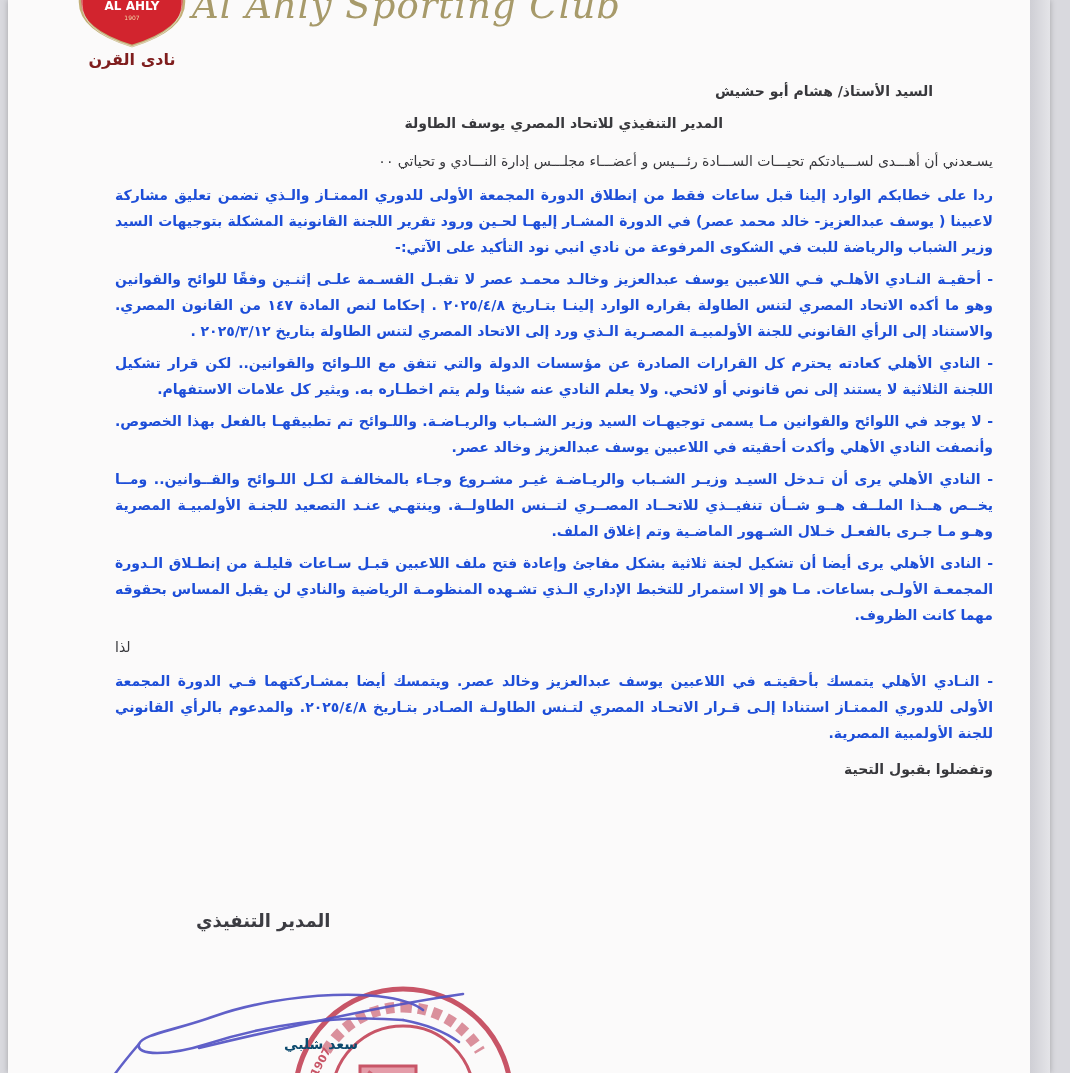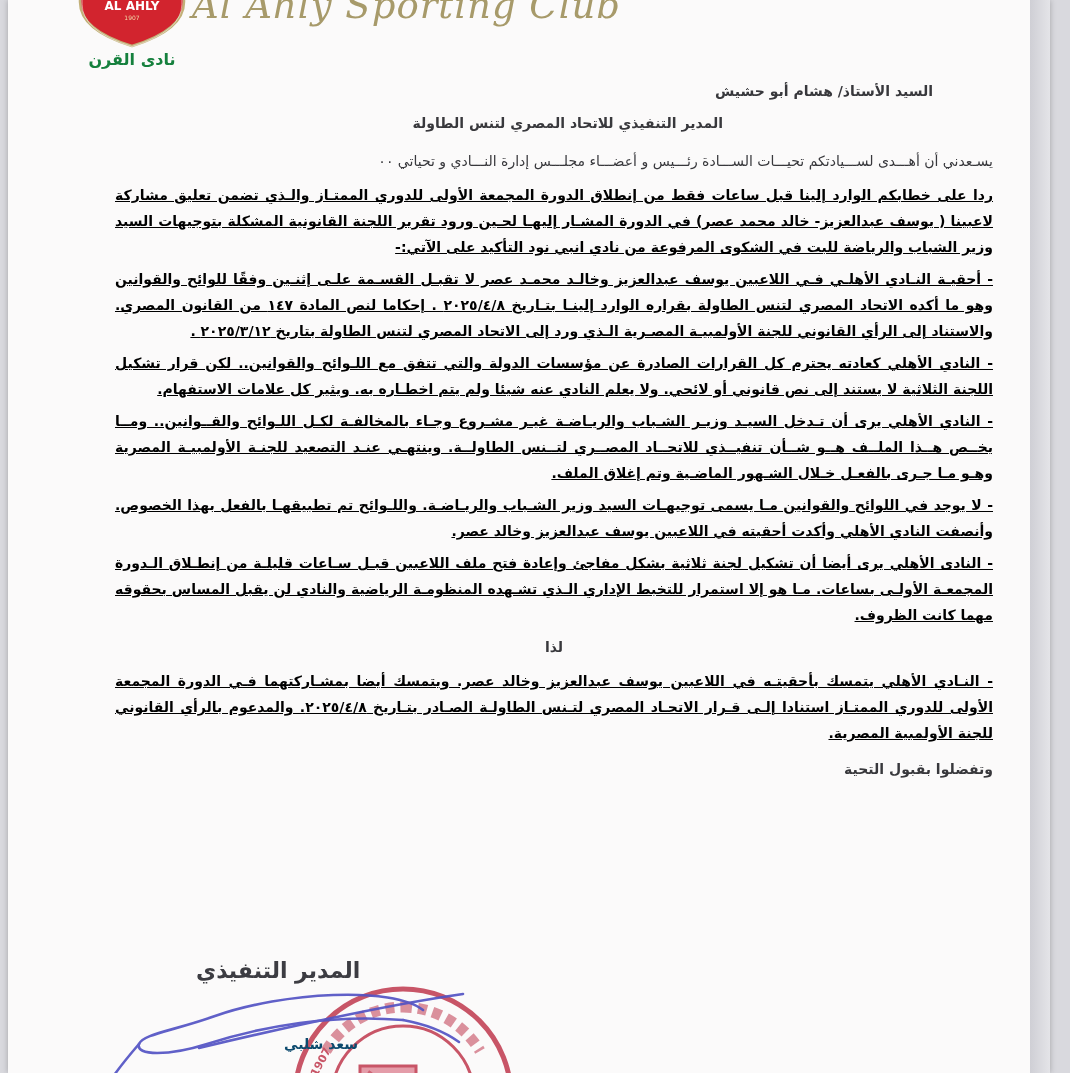--- a/index.html
+++ b/index.html
@@ -7,40 +7,40 @@
   .paper{
     position:absolute;left:8px;top:0;width:1042px;height:1073px;
     background:#fbfafa;overflow:hidden;
     box-shadow:0 0 6px rgba(0,0,0,.25);
   }
   .edge-right{position:absolute;right:0;top:0;width:20px;height:1073px;
     background:linear-gradient(to right,#cfcfd5,#e4e4e8);}
   
   .crest{position:absolute;left:64px;top:-28px;width:120px;height:76px;}
   .crest-caption{position:absolute;left:58px;top:50px;width:132px;text-align:center;
-    font-family:"DejaVu Sans",sans-serif;font-weight:bold;font-size:16px;color:#15803d;}
+    font-family:"DejaVu Sans",sans-serif;font-weight:bold;font-size:16px;color:#7f1d1d;}
   .club-title{position:absolute;left:184px;top:-16px;margin:0;
     font-family:"DejaVu Serif",serif;font-style:italic;font-weight:normal;
     font-size:37px;color:#a79a6a;letter-spacing:1px;white-space:nowrap;}
   
   .letter{position:absolute;left:0;top:0;width:1042px;padding:78px 57px 0 107px;
     box-sizing:border-box;direction:rtl;
     font-family:"DejaVu Sans",sans-serif;color:#38383c;}
   .letter p{margin:0;line-height:26px;font-size:14px;}
   .recipient1{font-weight:bold;margin-left:35px !important;margin-right:60px !important;}
   .recipient2{font-weight:bold;margin-top:6px !important;margin-right:270px !important;}
   .greeting{margin-top:12px !important;text-align:justify;}
   .opening{margin-top:12px !important;margin-right:115px !important;}
-  .para{margin-top:8px !important;text-align:justify;font-weight:bold;color:#000000;text-decoration:underline;}
+  .para{margin-top:8px !important;text-align:justify;font-weight:bold;color:#1d4ed8;}
   .bullet{margin-top:6px !important;}
-  .therefore{margin-top:6px !important;text-align:center;font-weight:bold;}
+  .therefore{margin-top:6px !important;text-align:left;font-weight:normal;}
   .closing{margin-top:10px !important;text-align:right;font-weight:bold;}
   
-  .sig-title{position:absolute;left:188px;top:958px;font-family:"DejaVu Sans",sans-serif;
-    font-weight:bold;font-size:22px;color:#3c3c42;z-index:4;}
+  .sig-title{position:absolute;left:188px;top:910px;font-family:"DejaVu Sans",sans-serif;
+    font-weight:bold;font-size:18px;color:#3c3c42;z-index:4;}
   .sig-name{position:absolute;left:276px;top:1036px;font-family:"DejaVu Sans",sans-serif;
     font-weight:bold;font-size:14px;color:#0c4a6e;z-index:4;}
   .stamp{position:absolute;left:280px;top:982px;width:230px;height:230px;z-index:2;opacity:.85;}
   .signature{position:absolute;left:95px;top:976px;width:365px;height:110px;z-index:3;}
 </style>
 </head>
 <body>
 
 <div class="scan">
   <div class="paper">
@@ -52,27 +52,27 @@
       <path d="M52,0 C50,8 56,14 63,13 C70,12 73,5 71,0 Z" fill="#46202a"></path>
       <text x="60" y="38" text-anchor="middle" font-family="DejaVu Sans, sans-serif" font-size="12" font-weight="bold" fill="#ffffff">AL AHLY</text>
       <text x="60" y="48" text-anchor="middle" font-family="DejaVu Sans, sans-serif" font-size="6" fill="#f0d9a8">1907</text>
     </svg>
     <div class="crest-caption">نادى القرن</div>
 
     <h1 class="club-title">Al Ahly Sporting Club</h1>
 
     <div class="letter">
       <p class="recipient1">السيد  الأستاذ/ هشام أبو حشيش</p>
-      <p class="recipient2">المدير التنفيذي للاتحاد المصري لتنس الطاولة</p>
+      <p class="recipient2">المدير التنفيذي للاتحاد المصري يوسف الطاولة</p>
       <p class="greeting">يسـعدني أن أهـــدى لســـيادتكم تحيـــات الســـادة رئـــيس و أعضـــاء مجلـــس إدارة النـــادي و تحياتي ٠٠</p>
       <p class="para intro">ردا على خطابكم الوارد إلينا قبل ساعات فقط من إنطلاق الدورة المجمعة الأولى للدوري الممتـاز والـذي تضمن تعليق مشاركة لاعبينا ( يوسف عبدالعزيز- خالد محمد عصر) في الدورة المشـار إليهـا لحـين ورود تقرير اللجنة القانونية المشكلة بتوجيهات السيد وزير الشباب والرياضة للبت في الشكوى المرفوعة من نادي انبي نود التأكيد على الآتي:-</p>
       <p class="para bullet">- أحقيـة النـادي الأهلـي فـي اللاعبين يوسف عبدالعزيز  وخالـد محمـد عصر لا تقبـل القسـمة علـى إثنـين وفقًا للوائح والقوانين  وهو ما أكده الاتحاد المصري لتنس الطاولة بقراره الوارد إلينـا بتـاريخ ٢٠٢٥/٤/٨ . إحكاما لنص المادة ١٤٧ من القانون المصري. والاستناد إلى الرأي القانوني للجنة الأولمبيـة المصـرية الـذي ورد إلى الاتحاد المصري لتنس الطاولة بتاريخ ٢٠٢٥/٣/١٢ .</p>
       <p class="para bullet">- النادي الأهلي كعادته يحترم كل القرارات الصادرة عن مؤسسات الدولة والتي تتفق مع اللـوائح والقوانين.. لكن قرار تشكيل اللجنة الثلاثية لا يستند إلى نص قانوني أو لائحي. ولا يعلم النادي عنه شيئا ولم يتم اخطـاره به. ويثير كل علامات الاستفهام.</p>
+      <p class="para bullet">- لا يوجد في اللوائح والقوانين مـا يسمى توجيهـات السيد وزير الشـباب والريـاضـة.  واللـوائح تم تطبيقهـا بالفعل بهذا الخصوص. وأنصفت النادي الأهلي وأكدت أحقيته في اللاعبين يوسف عبدالعزيز وخالد عصر.</p>
       <p class="para bullet">- النادي الأهلي يرى أن تـدخل السيـد وزيـر الشـباب والريـاضـة غيـر مشـروع وجـاء بالمخالفـة لكـل اللـوائح والقــوانين.. ومــا يخــص هــذا الملــف هــو شــأن تنفيــذي للاتحــاد المصــري لتــنس الطاولــة. وينتهـي عنـد التصعيد للجنـة الأولمبيـة المصرية   وهـو مـا جـرى بالفعـل خـلال الشـهور الماضـية وتم إغلاق الملف.</p>
-      <p class="para bullet">- لا يوجد في اللوائح والقوانين مـا يسمى توجيهـات السيد وزير الشـباب والريـاضـة.  واللـوائح تم تطبيقهـا بالفعل بهذا الخصوص. وأنصفت النادي الأهلي وأكدت أحقيته في اللاعبين يوسف عبدالعزيز وخالد عصر.</p>
       <p class="para bullet">- النادى الأهلي يرى أيضا أن تشكيل لجنة ثلاثية بشكل مفاجئ وإعادة فتح ملف اللاعبين قبـل سـاعات قليلـة من إنطـلاق الـدورة المجمعـة الأولـى بساعات. مـا هو إلا استمرار للتخبط الإداري الـذي تشـهده المنظومـة الرياضية  والنادي لن يقبل المساس بحقوقه مهما  كانت الظروف.</p>
       <p class="therefore">لذا</p>
       <p class="para conclusion">- النـادي الأهلي يتمسك بأحقيتـه في اللاعبين يوسف عبدالعزيز وخالد عصر. ويتمسك أيضا بمشـاركتهما فـي الدورة المجمعة الأولى للدوري الممتـاز استنادا إلـى قـرار الاتحـاد المصري لتـنس الطاولـة الصـادر بتـاريخ ٢٠٢٥/٤/٨. والمدعوم بالرأي القانوني للجنة الأولمبية المصرية.</p>
       <p class="closing">وتفضلوا بقبول التحية</p>
     </div>
 
     <div class="sig-title">المدير التنفيذي</div>
     <div class="sig-name">سعد شلبي</div>
 
     <svg class="stamp" viewBox="0 0 230 230">

